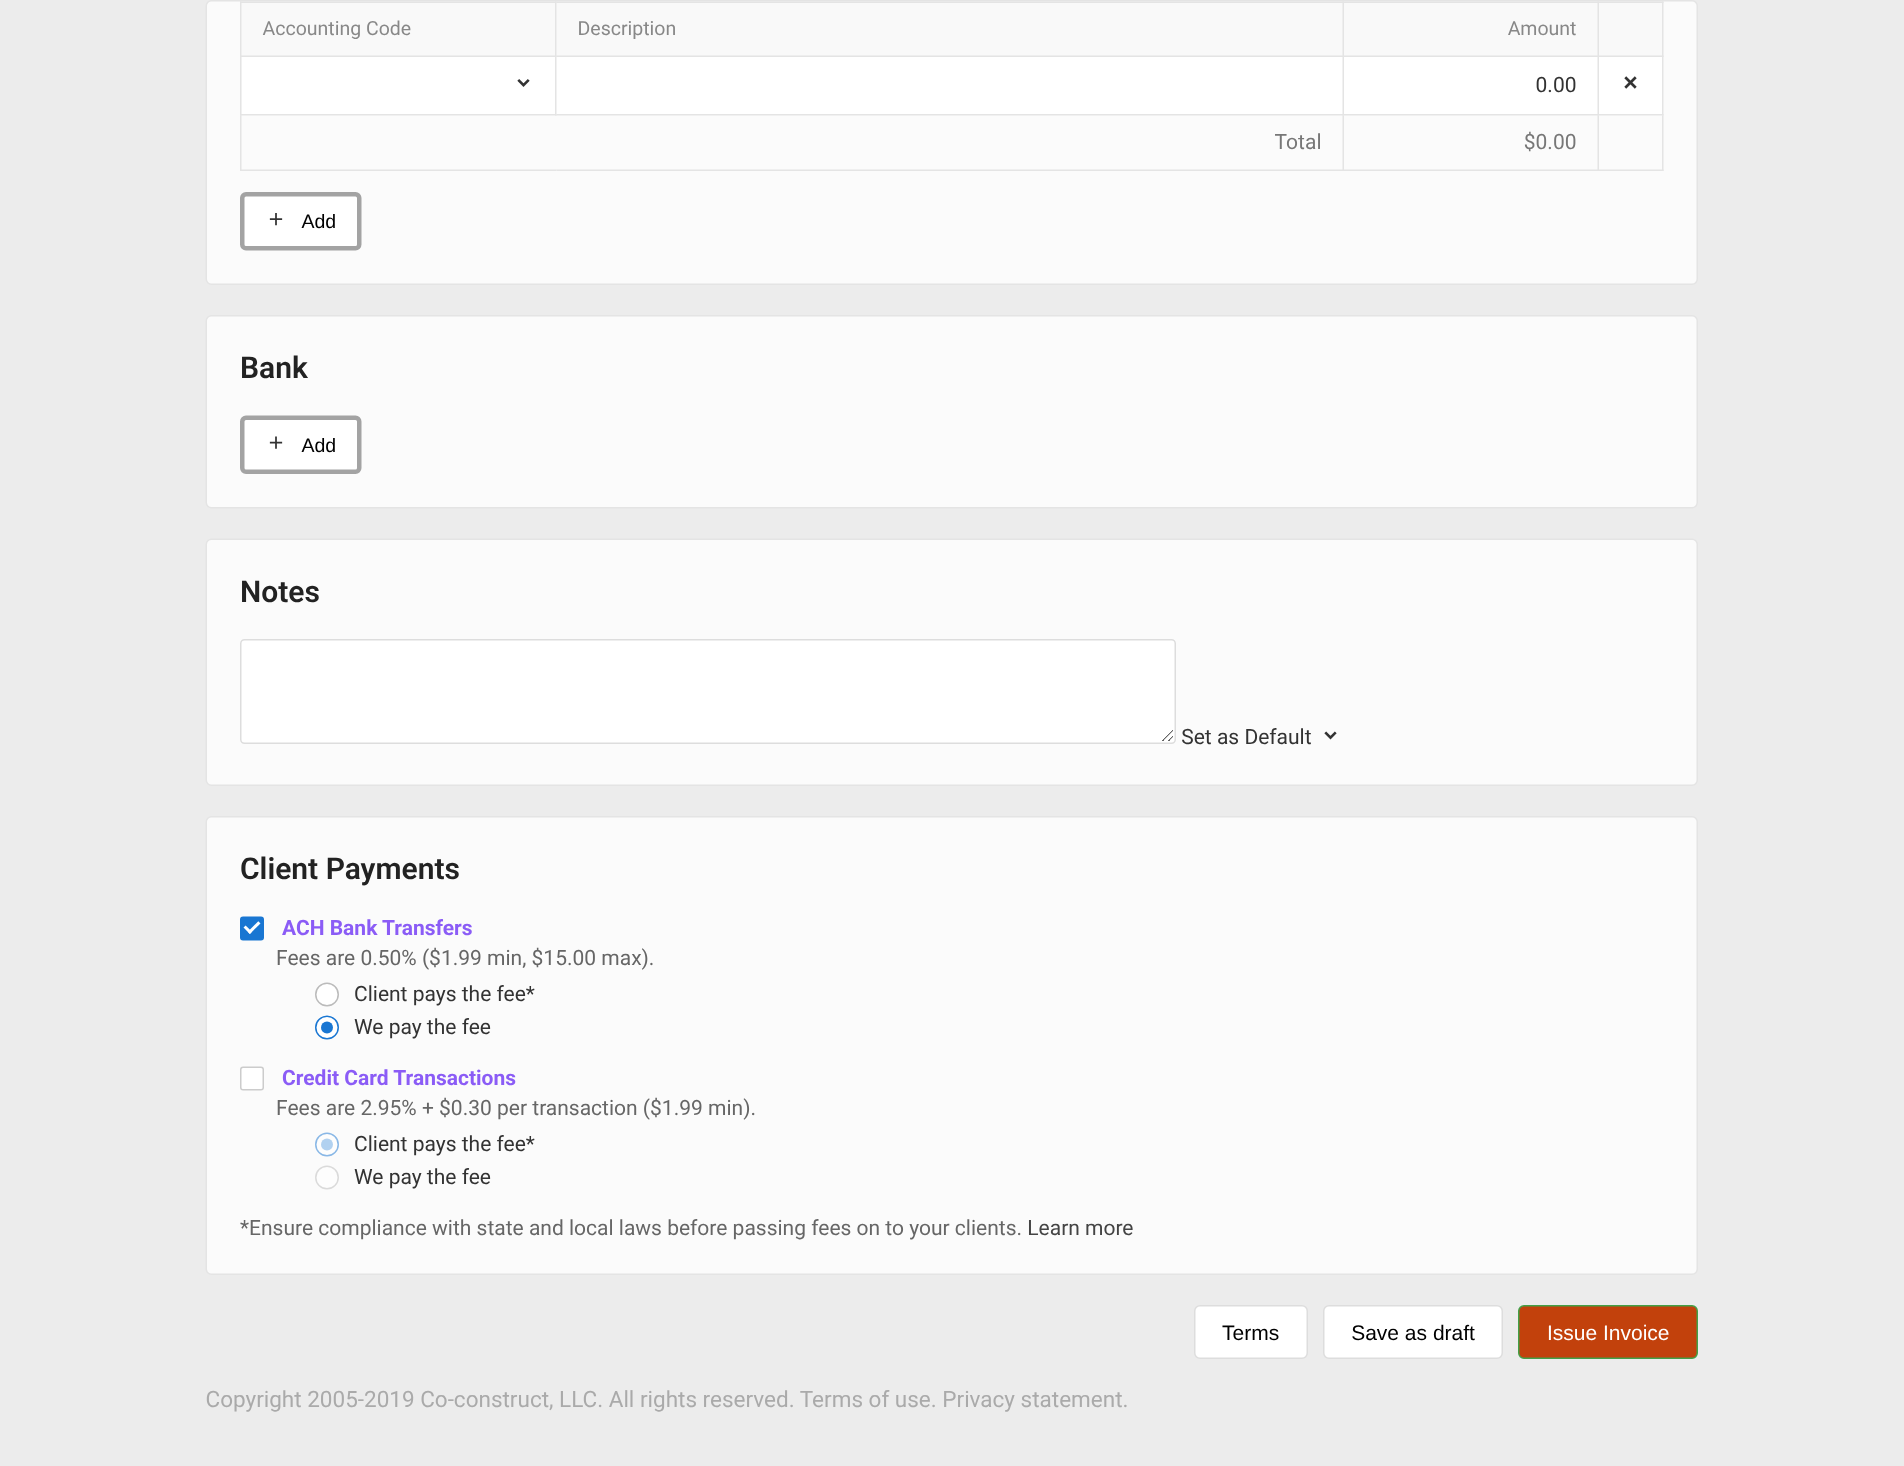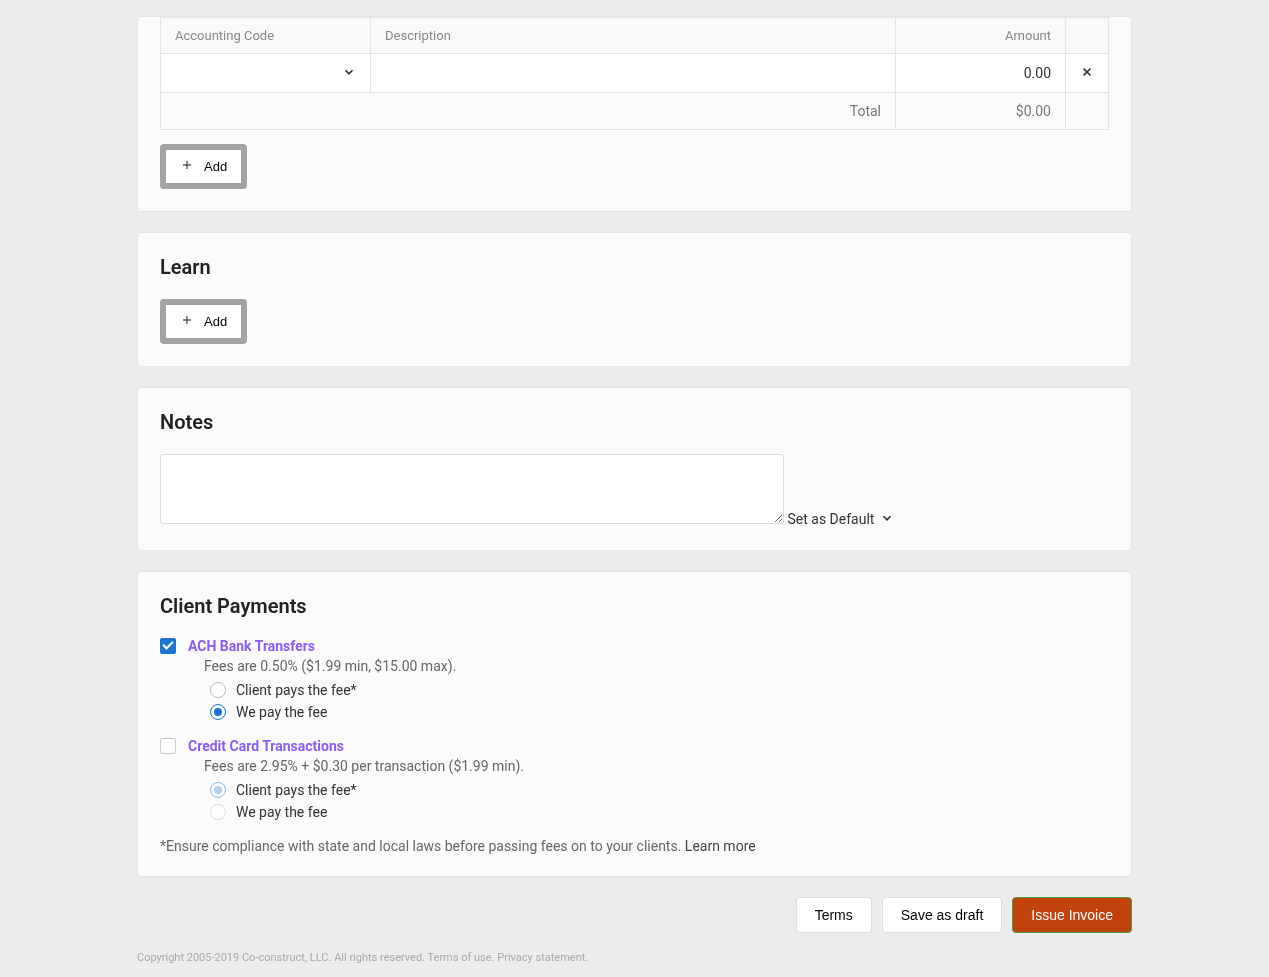--- a/index.html
+++ b/index.html
@@ -11,21 +11,21 @@
   width: 1269px;
 }
 .container { padding: 0 137px; }
 .panel {
   background: #fbfbfb;
   border: 1px solid #e4e4e4;
   border-radius: 4px;
   margin-bottom: 20px;
   padding: 22px;
 }
-.panel.no-pad-top { padding-top: 0; margin-top: 16px; }
+.panel.no-pad-top { padding-top: 0; }
 .table {
   width: 100%;
   border-collapse: collapse;
   border: 1px solid #e4e4e4;
   margin-top: 0;
 }
 .table th, .table td {
   border: 1px solid #e4e4e4;
   padding: 10px 14px;
   text-align: left;
@@ -49,21 +49,21 @@
 .col-amt { width: 170px; }
 .col-x { width: 36px; text-align: center; }
 .td-x { text-align: center; padding: 10px 8px; cursor: pointer; }
 .total-row td { color: #777; }
 .total-row .total-label { text-align: right; }
 .add-btn {
   display: inline-flex;
   align-items: center;
   gap: 10px;
   padding: 8px 14px;
-  border: 6px solid #a3a3a3;
+  border: 3px solid #a3a3a3;
   border-radius: 4px;
   background: #fff;
   cursor: pointer;
   font-size: 13px;
   margin-top: 14px;
 }
 h2.section-title {
   font-size: 20px;
   font-weight: 600;
   margin-bottom: 20px;
@@ -111,21 +111,21 @@
 .checkbox.checked::after {
   content: "";
   position: absolute;
   left: 4px; top: 0px;
   width: 4px; height: 8px;
   border: solid #fff;
   border-width: 0 2px 2px 0;
   transform: rotate(45deg);
 }
 .payment-label { font-size: 14px; color: #8b5cf6; font-weight: bold; }
-.payment-fees { font-size: 14px; color: #666; margin-left: 44px; margin-bottom: 8px; }
+.payment-fees { font-size: 14px; color: #666; margin-left: 24px; margin-bottom: 8px; }
 .radio-group { margin-left: 50px; margin-bottom: 18px; }
 .radio-row {
   display: flex;
   align-items: flex-start;
   gap: 10px;
   margin-bottom: 6px;
   cursor: pointer;
 }
 .radio {
   width: 16px; height: 16px;
@@ -163,21 +163,21 @@
   background: #fff;
   font-size: 14px;
   cursor: pointer;
 }
 .btn.primary {
   background: #c2410c;
   border-color: #43a047;
   color: #fff;
 }
 .footer {
-  font-size: 11px;
+  font-size: 15px;
   color: #aaa;
   padding-bottom: 20px;
 }
 .footer a { color: #aaa; text-decoration: none; cursor: pointer; }
 .icon { display: inline-block; }
 </style>
 </head>
 <body>
 
 <div class="container">
@@ -237,21 +237,21 @@
         <svg width="14" height="14" viewBox="0 0 24 24" fill="none" stroke="#333" stroke-width="2">
             <line x1="12" y1="5" x2="12" y2="19"></line>
             <line x1="5" y1="12" x2="19" y2="12"></line>
           </svg>
       </span>
       <span>Add</span>
     </button>
   </div>
 
   <div class="panel">
-    <h2 class="section-title">Learn</h2>
+    <h2 class="section-title">Bank</h2>
     <button class="add-btn" style="margin-top:0">
       <span class="icon">
         <svg width="14" height="14" viewBox="0 0 24 24" fill="none" stroke="#333" stroke-width="2">
             <line x1="12" y1="5" x2="12" y2="19"></line>
             <line x1="5" y1="12" x2="19" y2="12"></line>
           </svg>
       </span>
       <span>Add</span>
     </button>
   </div>

